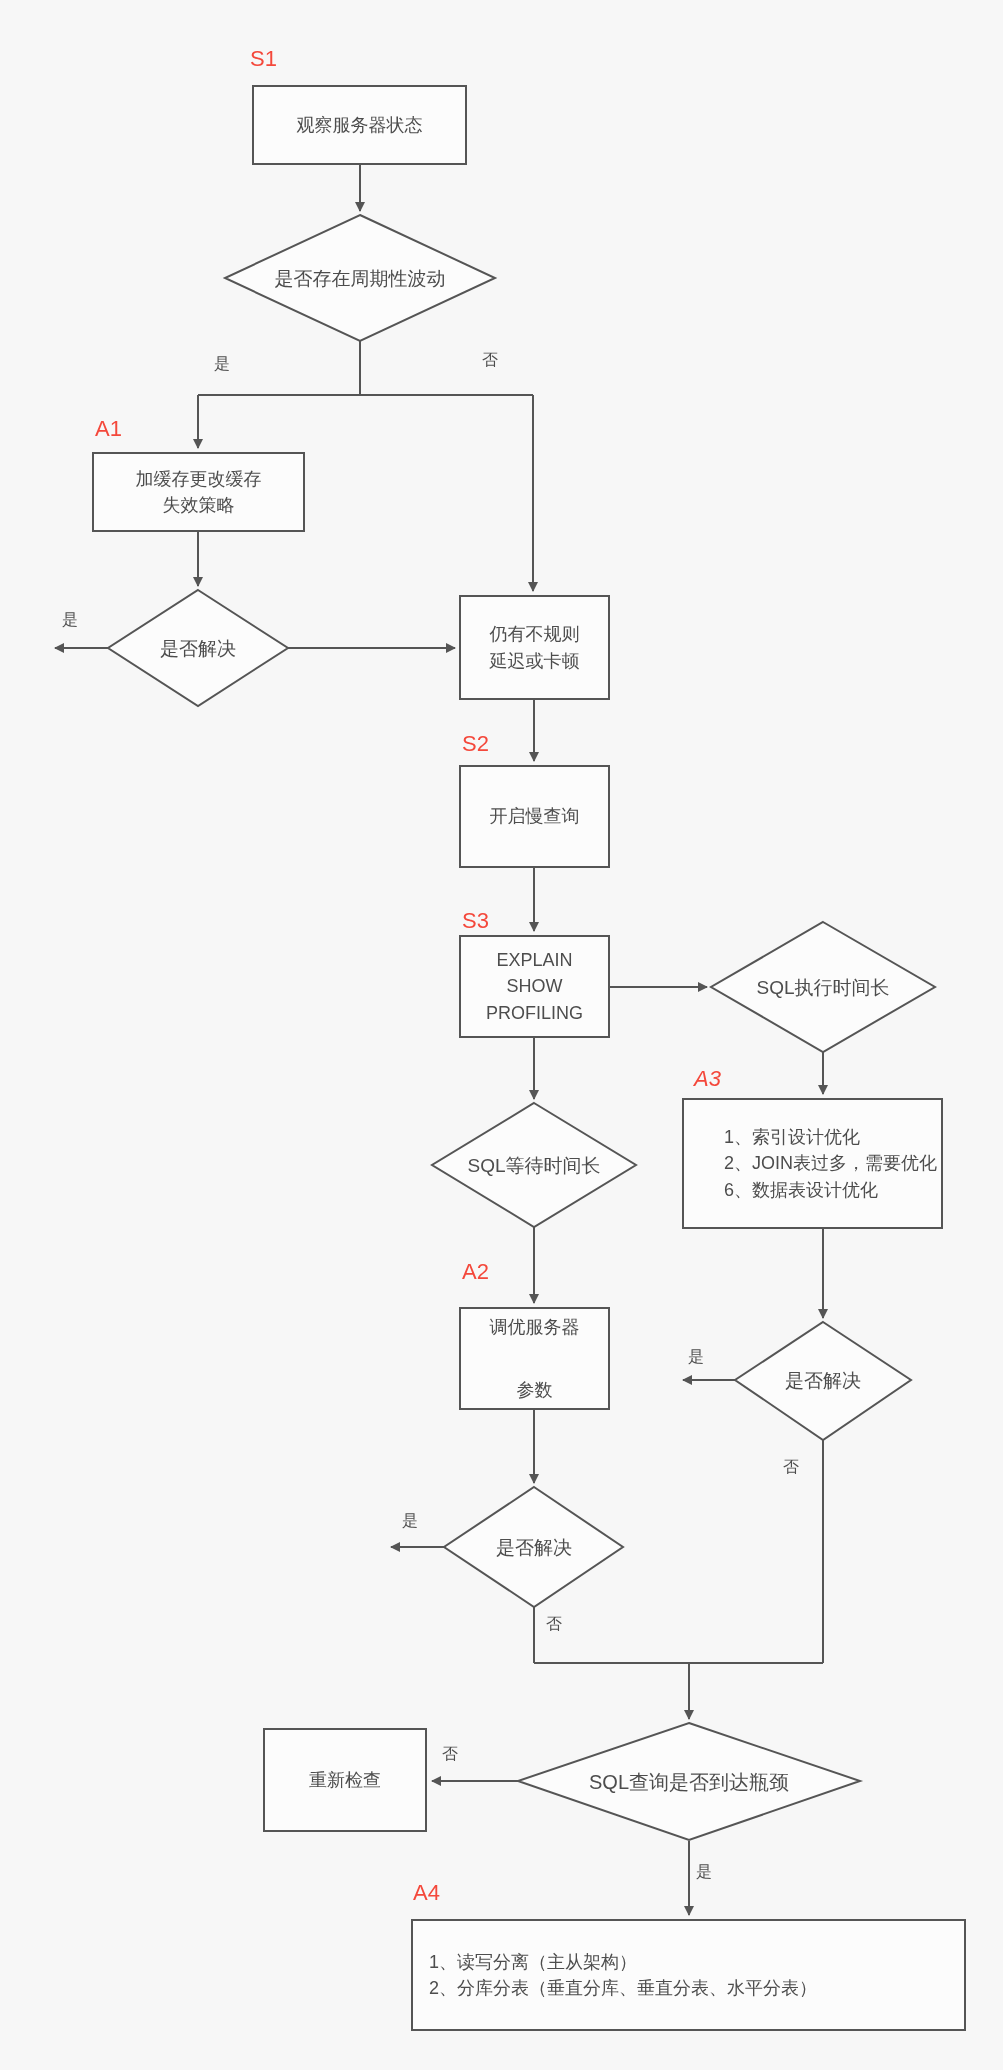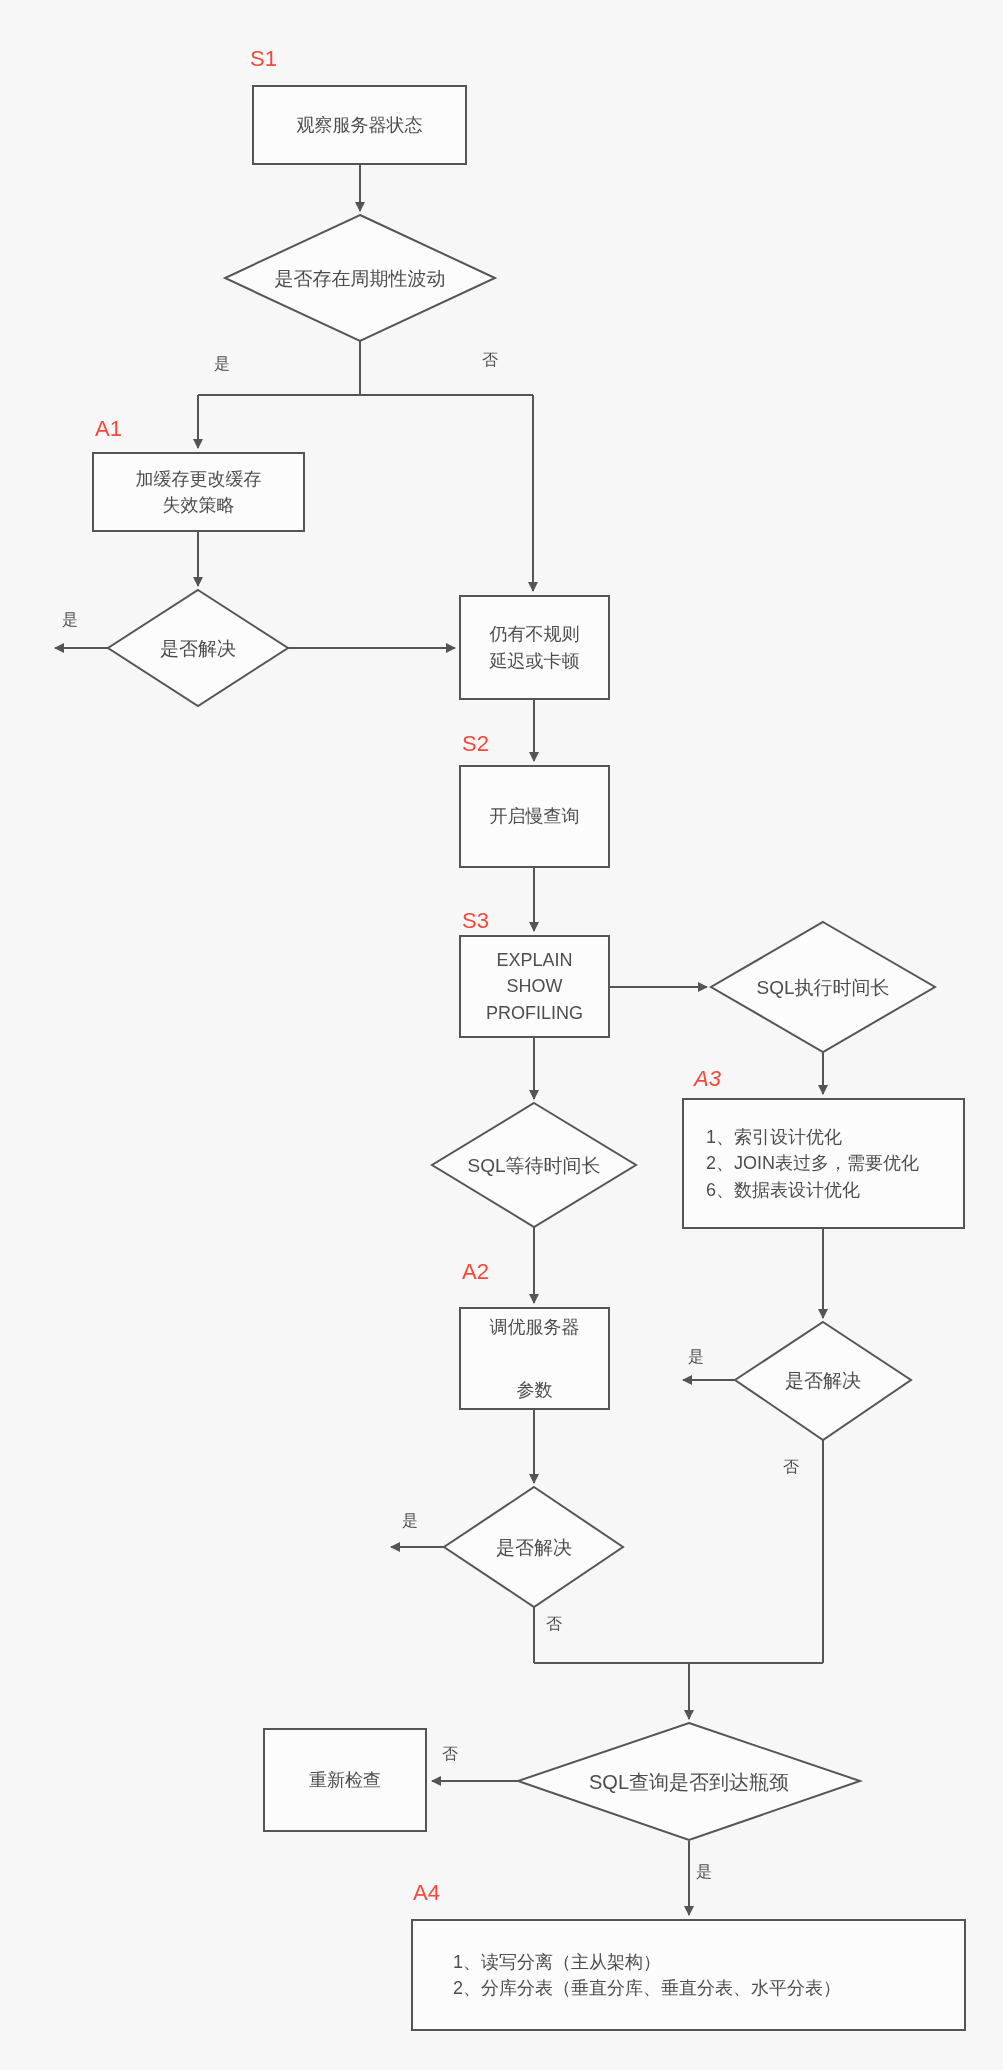--- a/index.html
+++ b/index.html
@@ -107,36 +107,36 @@
   <div class="box" style="left:459px;top:765px;width:151px;height:103px;text-align:center;">
     <div>开启慢查询</div>
   </div>
 
   <div class="box" style="left:459px;top:935px;width:151px;height:103px;">
     <div>EXPLAIN</div>
     <div>SHOW</div>
     <div>PROFILING</div>
   </div>
 
-  <div class="box list" style="left:682px;top:1098px;width:283px;height:131px;padding-left:22px;">
+  <div class="box list" style="left:682px;top:1098px;width:261px;height:131px;padding-left:40px;">
     <div>1、索引设计优化</div>
     <div>2、JOIN表过多，需要优化</div>
     <div>6、数据表设计优化</div>
   </div>
 
   <div class="box" style="left:459px;top:1307px;width:151px;height:103px;gap:36px;">
     <div>调优服务器</div>
     <div>参数</div>
   </div>
 
   <div class="box" style="left:263px;top:1728px;width:164px;height:104px;">
     <div>重新检查</div>
   </div>
 
-  <div class="box list" style="left:411px;top:1919px;width:555px;height:112px;padding-left:40px;">
+  <div class="box list" style="left:411px;top:1919px;width:555px;height:112px;padding-left:16px;">
     <div>1、读写分离（主从架构）</div>
     <div>2、分库分表（垂直分库、垂直分表、水平分表）</div>
   </div>
 
   <div class="dlabel" style="left:360px;top:279px;">是否存在周期性波动</div>
   <div class="dlabel" style="left:198px;top:649px;">是否解决</div>
   <div class="dlabel" style="left:823px;top:988px;">SQL执行时间长</div>
   <div class="dlabel" style="left:534px;top:1166px;">SQL等待时间长</div>
   <div class="dlabel" style="left:534px;top:1548px;">是否解决</div>
   <div class="dlabel" style="left:823px;top:1381px;">是否解决</div>

